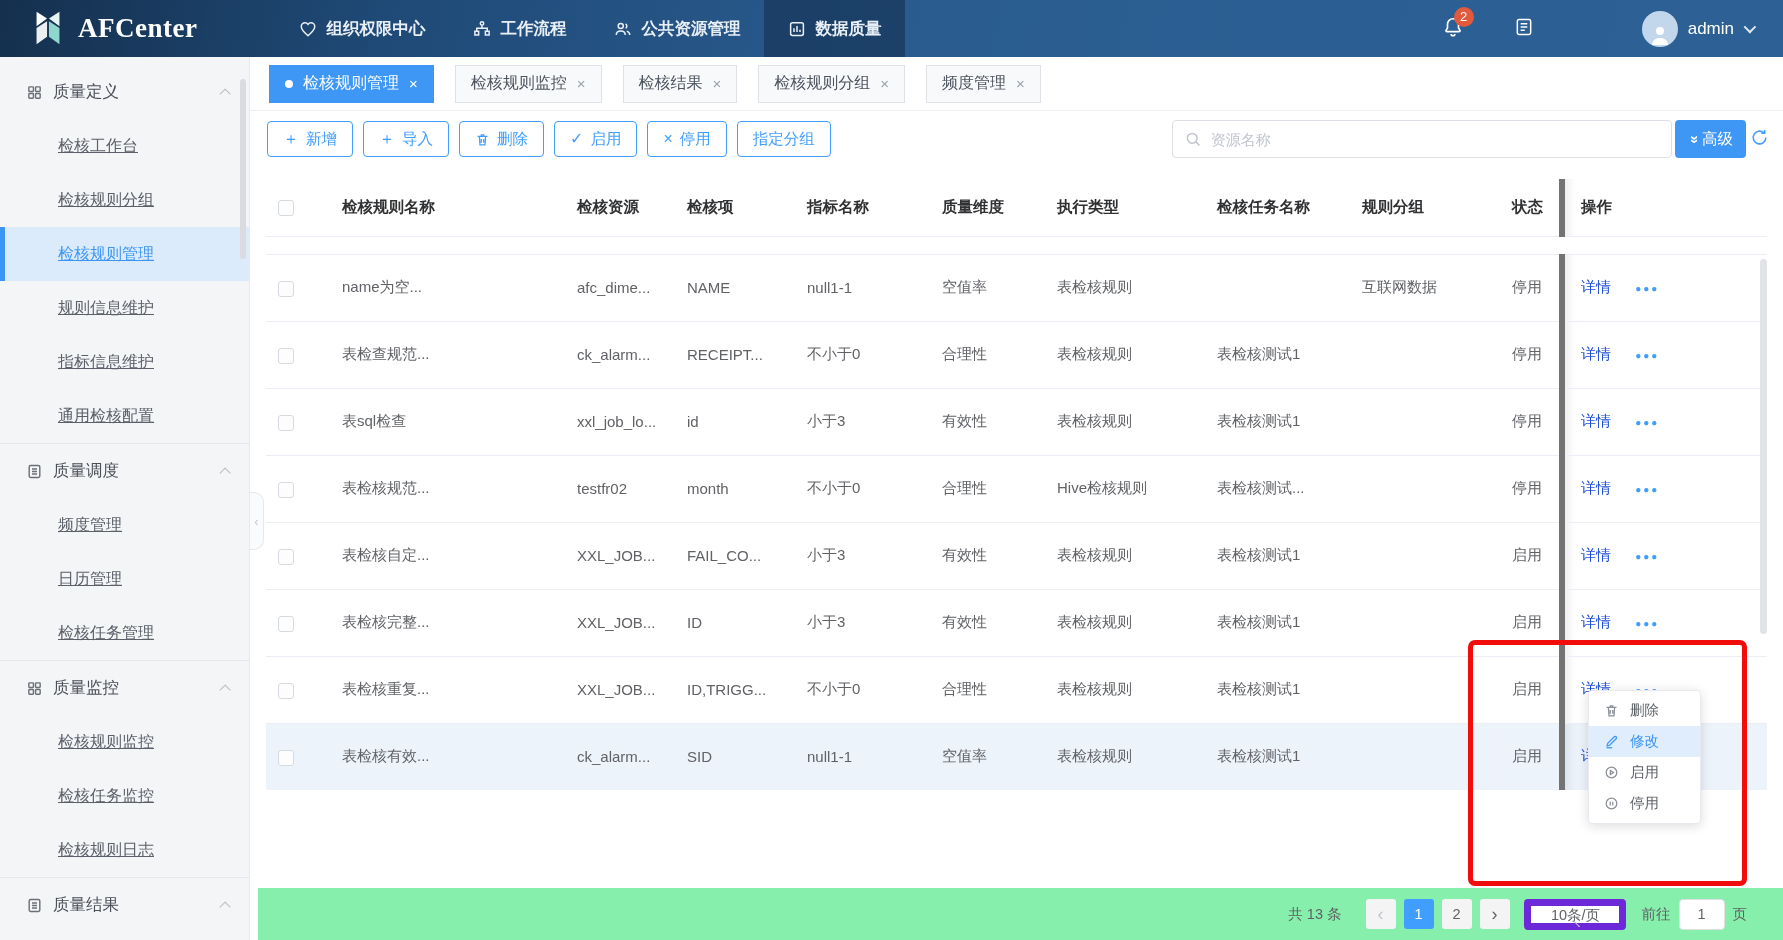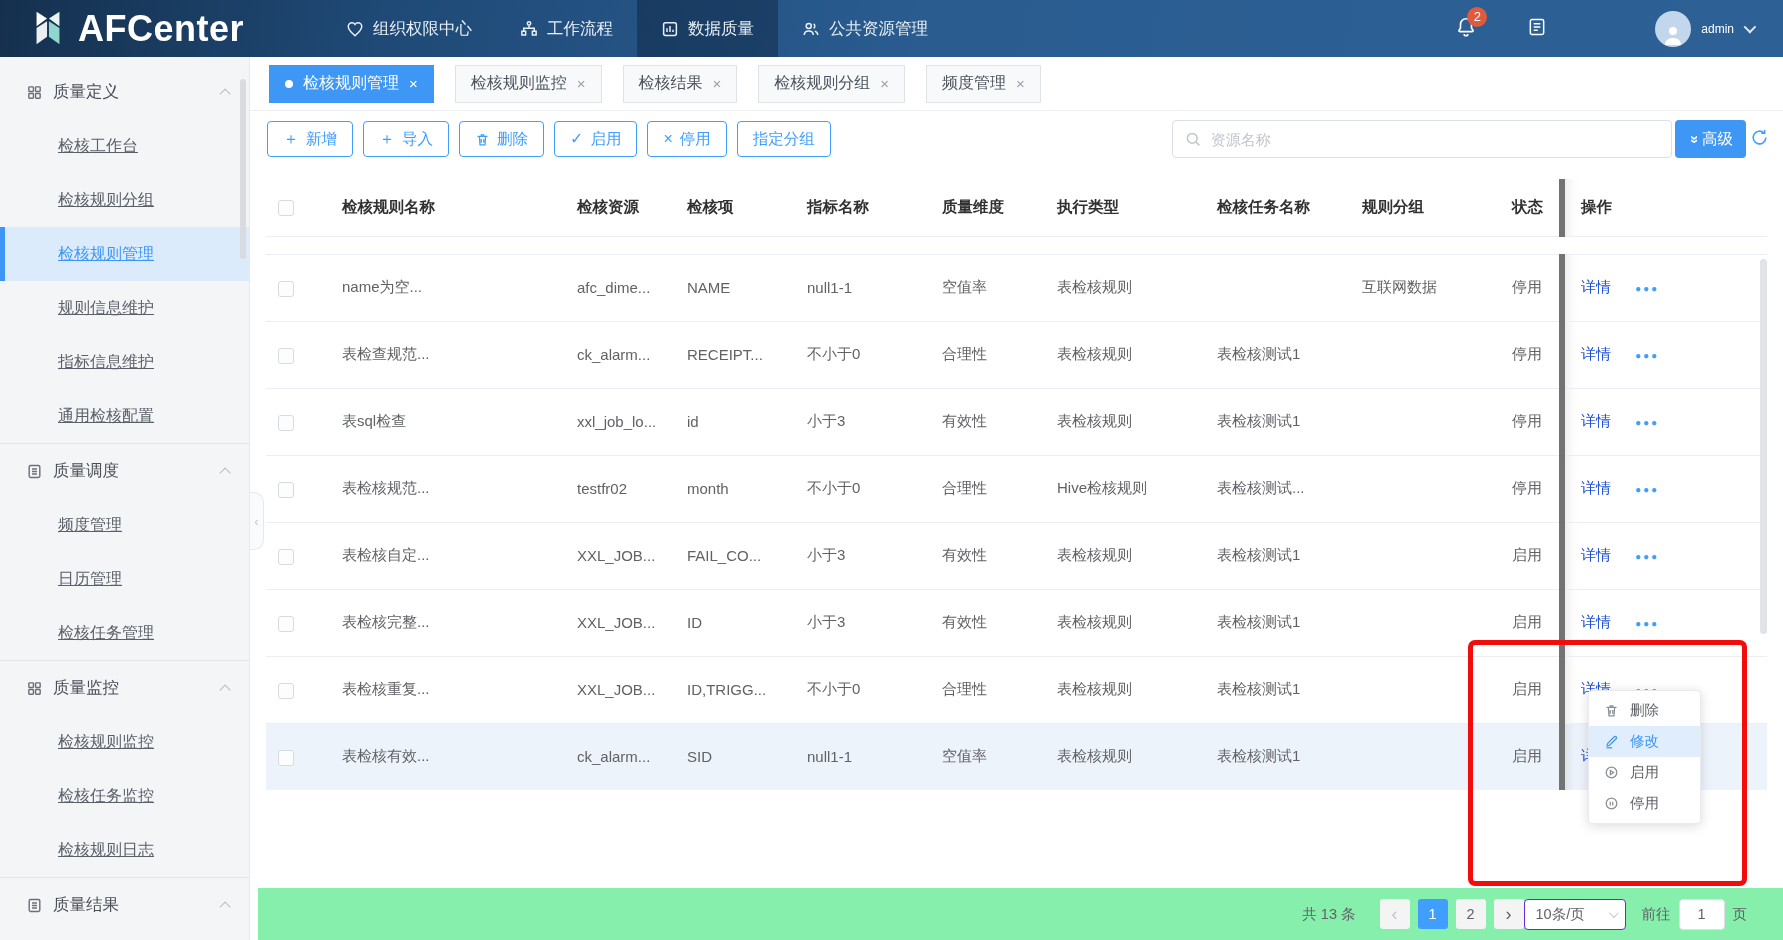--- a/index.html
+++ b/index.html
@@ -5,35 +5,35 @@
   * { margin:0; padding:0; box-sizing:border-box; }
   body { font-family:"Liberation Sans","DejaVu Sans",sans-serif; background:#fff; }
   .stage { position:relative; width:1783px; height:940px; overflow:hidden; background:#fff; }
 
   
   .topbar { position:absolute; left:0; top:0; width:1783px; height:57px;
     background:linear-gradient(100deg,#15304e 0%,#1f4a77 22%,#2a5c90 52%,#2d6195 100%);
     display:flex; align-items:center; color:#eef3f9; z-index:20; }
   .logo { display:flex; align-items:center; margin-left:28px; }
   .logo-mark { width:40px; height:42px; margin-right:10px; }
-  .logo-text { font-size:36px; font-weight:bold; color:#fff; letter-spacing:.5px; }
-  .topnav { display:flex; height:57px; margin-left:78px; }
+  .logo-text { font-size:27px; font-weight:bold; color:#fff; letter-spacing:.5px;font-family:Liberation Serif, serif; }
+  .topnav { display:flex; height:57px; margin-left:78px;font-weight:bold; }
   .topnav-item { display:flex; align-items:center; gap:9px; padding:0 24px; font-size:16.5px; cursor:pointer; color:#e9eff6; }
   .topnav-item svg { width:18px; height:18px; stroke:#e9eff6; }
   .topnav-item.active { background:rgba(8,24,44,.38); }
   .topbar-right { margin-left:auto; display:flex; align-items:center; padding-right:30px; }
   .bell-wrap { position:relative; margin-right:50px; cursor:pointer; }
   .bell-wrap svg { width:22px; height:22px; }
   .badge { position:absolute; top:-9px; left:12px; min-width:20px; height:20px; border-radius:10px;
     background:#e25a3d; color:#fff; font-size:13px; display:flex; align-items:center; justify-content:center; padding:0 5px; }
   .doc-btn { margin-right:108px; cursor:pointer; }
   .doc-btn svg { width:20px; height:20px; }
   .avatar { width:36px; height:36px; border-radius:50%; background:#c2d6ec; display:flex; align-items:flex-end; justify-content:center; overflow:hidden; margin-right:10px; }
   .avatar svg { width:24px; height:24px; }
-  .username { font-size:12px; color:#fff; margin-right:10px; }
+  .username { font-size:17px; color:#fff; margin-right:10px; }
   .chev-down { width:9px; height:9px; border-right:2px solid #dfe7f0; border-bottom:2px solid #dfe7f0; transform:rotate(45deg) translateY(-2px); }
 
   
   .sidebar { position:absolute; left:0; top:57px; width:250px; height:883px; background:#f4f5f7; border-right:1px solid #e7e9ec; padding-top:8px; z-index:10; }
   .side-section-header { height:54px; display:flex; align-items:center; padding:0 22px 0 26px; color:#4a4f57; font-size:16.5px; cursor:pointer; }
   .side-section-header svg { width:17px; height:17px; margin-right:10px; stroke:#6b7078; }
   .chev-up { width:8px; height:8px; border-top:1.7px solid #b9bdc5; border-right:1.7px solid #b9bdc5; transform:rotate(-45deg) translateY(3px); margin-left:auto; }
   .side-item { height:54px; display:flex; align-items:center; padding-left:58px; font-size:16px; color:#5b6069; cursor:pointer; position:relative;text-decoration:underline; }
   .side-item.active { background:#dcebfb; color:#3d96f6; }
   .side-item.active::before { content:""; position:absolute; left:0; top:0; width:5px; height:100%; background:#3d96f6; }
@@ -78,21 +78,21 @@
   .more-dots { color:#409eff; font-size:10px; letter-spacing:2px; margin-left:20px; cursor:pointer; font-weight:bold; }
   .vscrollbar { position:absolute; left:1494px; top:80px; width:7px; height:375px; border-radius:3.5px; background:#e1e3e7; cursor:pointer; }
 
   
   .pager { position:absolute; left:8px; bottom:0; width:100%; height:52px; display:flex; align-items:center; justify-content:flex-end; padding-right:44px; font-size:14.5px; color:#606266; background:#86efac; }
   .pager-total { margin-right:16px; }
   .pg-btn { width:30px; height:30px; border-radius:3px; background:#f4f4f5; display:flex; align-items:center; justify-content:center; margin-left:8px; font-size:18px; color:#606266; cursor:pointer; }
   .pg-btn.disabled { color:#c0c4cc; }
   .pg-num { width:30px; height:30px; border-radius:3px; background:#f4f4f5; display:flex; align-items:center; justify-content:center; margin-left:8px; font-size:14.5px; cursor:pointer; }
   .pg-num.current { background:#409eff; color:#fff; }
-  .size-select { width:102px; height:31px; border:1px solid #6d28d9; border-radius:4px; background:#fff; display:flex; align-items:center; justify-content:space-between; padding:0 9px 0 11px; cursor:pointer; }
+  .size-select { width:102px; height:31px; border:7px solid #6d28d9; border-radius:4px; background:#fff; display:flex; align-items:center; justify-content:space-between; padding:0 9px 0 11px; margin-left:14px; cursor:pointer;flex-direction:column; }
   .sel-chev { width:7px; height:7px; border-right:1.6px solid #c0c4cc; border-bottom:1.6px solid #c0c4cc; transform:rotate(45deg) translateY(-2px); }
   .goto-label { margin-left:16px; }
   .goto-input { width:46px; height:31px; border:1px solid #dcdfe6; border-radius:4px; text-align:center; font-size:14.5px; color:#606266; margin:0 8px; outline:none; font-family:inherit; }
 
   
   .ctx-menu { position:absolute; left:1588px; top:690px; width:113px; background:#fff; border:1px solid #e8eaef; border-radius:4px;
     box-shadow:0 2px 12px rgba(0,0,0,.14); padding:4px 0; z-index:40; }
   .ctx-item { height:31px; display:flex; align-items:center; gap:11px; padding-left:15px; font-size:14.5px; color:#5d6166; cursor:pointer; }
   .ctx-item svg { width:15px; height:15px; stroke:#8a8f96; }
   .ctx-item.active { background:#dfedfc; color:#3d96f6; }
@@ -125,33 +125,33 @@
       </div>
       <div class="topnav-item">
         <svg viewBox="0 0 24 24" fill="none" stroke-width="2">
             <circle cx="12" cy="4.5" r="2.3"></circle>
             <path d="M12 7v4M5 15v-4h14v4"></path>
             <rect x="2.5" y="15" width="5" height="5"></rect>
             <rect x="16.5" y="15" width="5" height="5"></rect>
           </svg>
         <span>工作流程</span>
       </div>
+      <div class="topnav-item">
+        <svg viewBox="0 0 24 24" fill="none" stroke-width="2">
+            <circle cx="9" cy="8" r="3.4"></circle>
+            <path d="M3 20c0-3.5 2.5-5.5 6-5.5s6 2 6 5.5M15.5 5.2a3.4 3.4 0 010 5.8M17 14.8c2.4.7 4 2.5 4 5.2"></path>
+          </svg>
+        <span>公共资源管理</span>
+      </div>
       <div class="topnav-item active">
         <svg viewBox="0 0 24 24" fill="none" stroke-width="2">
             <rect x="3.5" y="3.5" width="17" height="17" rx="2.5"></rect>
             <path d="M8 16v-5M12 16V8M16 16v-3"></path>
           </svg>
         <span>数据质量</span>
-      </div>
-      <div class="topnav-item">
-        <svg viewBox="0 0 24 24" fill="none" stroke-width="2">
-            <circle cx="9" cy="8" r="3.4"></circle>
-            <path d="M3 20c0-3.5 2.5-5.5 6-5.5s6 2 6 5.5M15.5 5.2a3.4 3.4 0 010 5.8M17 14.8c2.4.7 4 2.5 4 5.2"></path>
-          </svg>
-        <span>公共资源管理</span>
       </div>
     </div>
     <div class="topbar-right">
       <div class="bell-wrap">
         <svg viewBox="0 0 24 24" fill="none" stroke="#fff" stroke-width="1.8">
             <path d="M12 3a6 6 0 00-6 6v4l-1.6 2.6c-.4.7 0 1.4.8 1.4h13.6c.8 0 1.2-.7.8-1.4L18 13V9a6 6 0 00-6-6z"></path>
             <path d="M10 19.5a2 2 0 004 0"></path>
           </svg>
         <span class="badge">2</span>
       </div>

